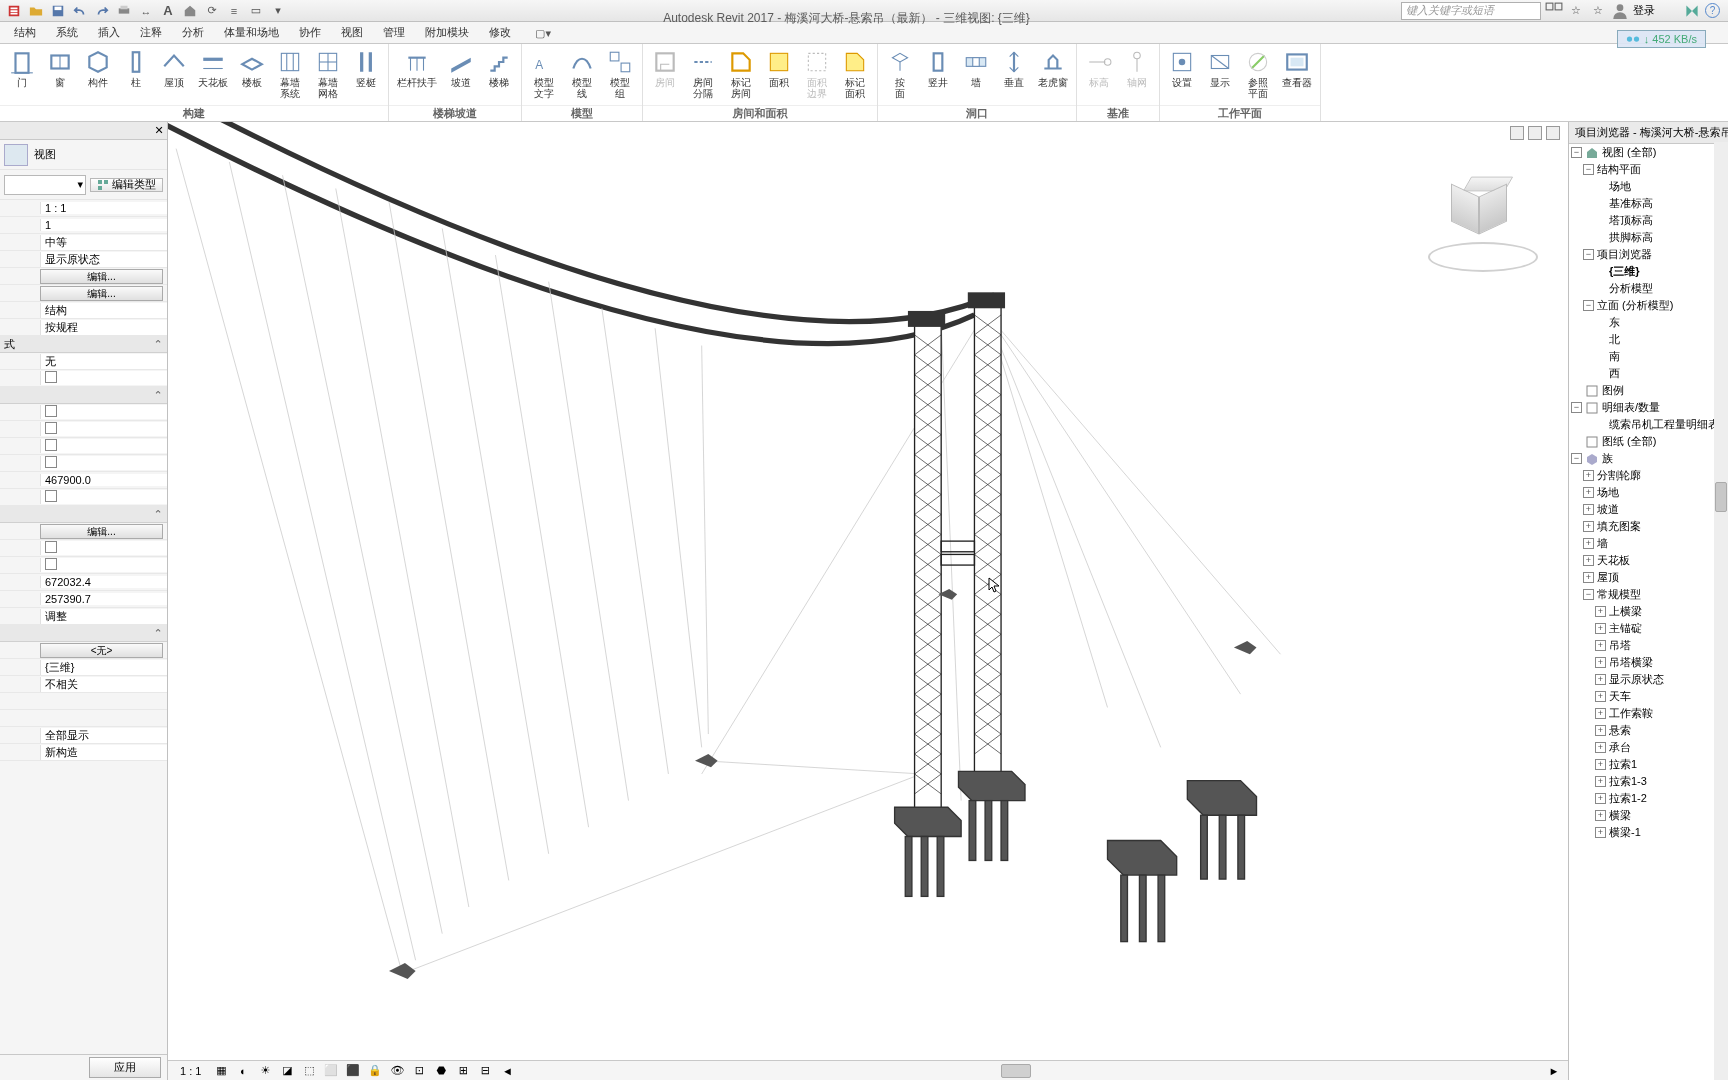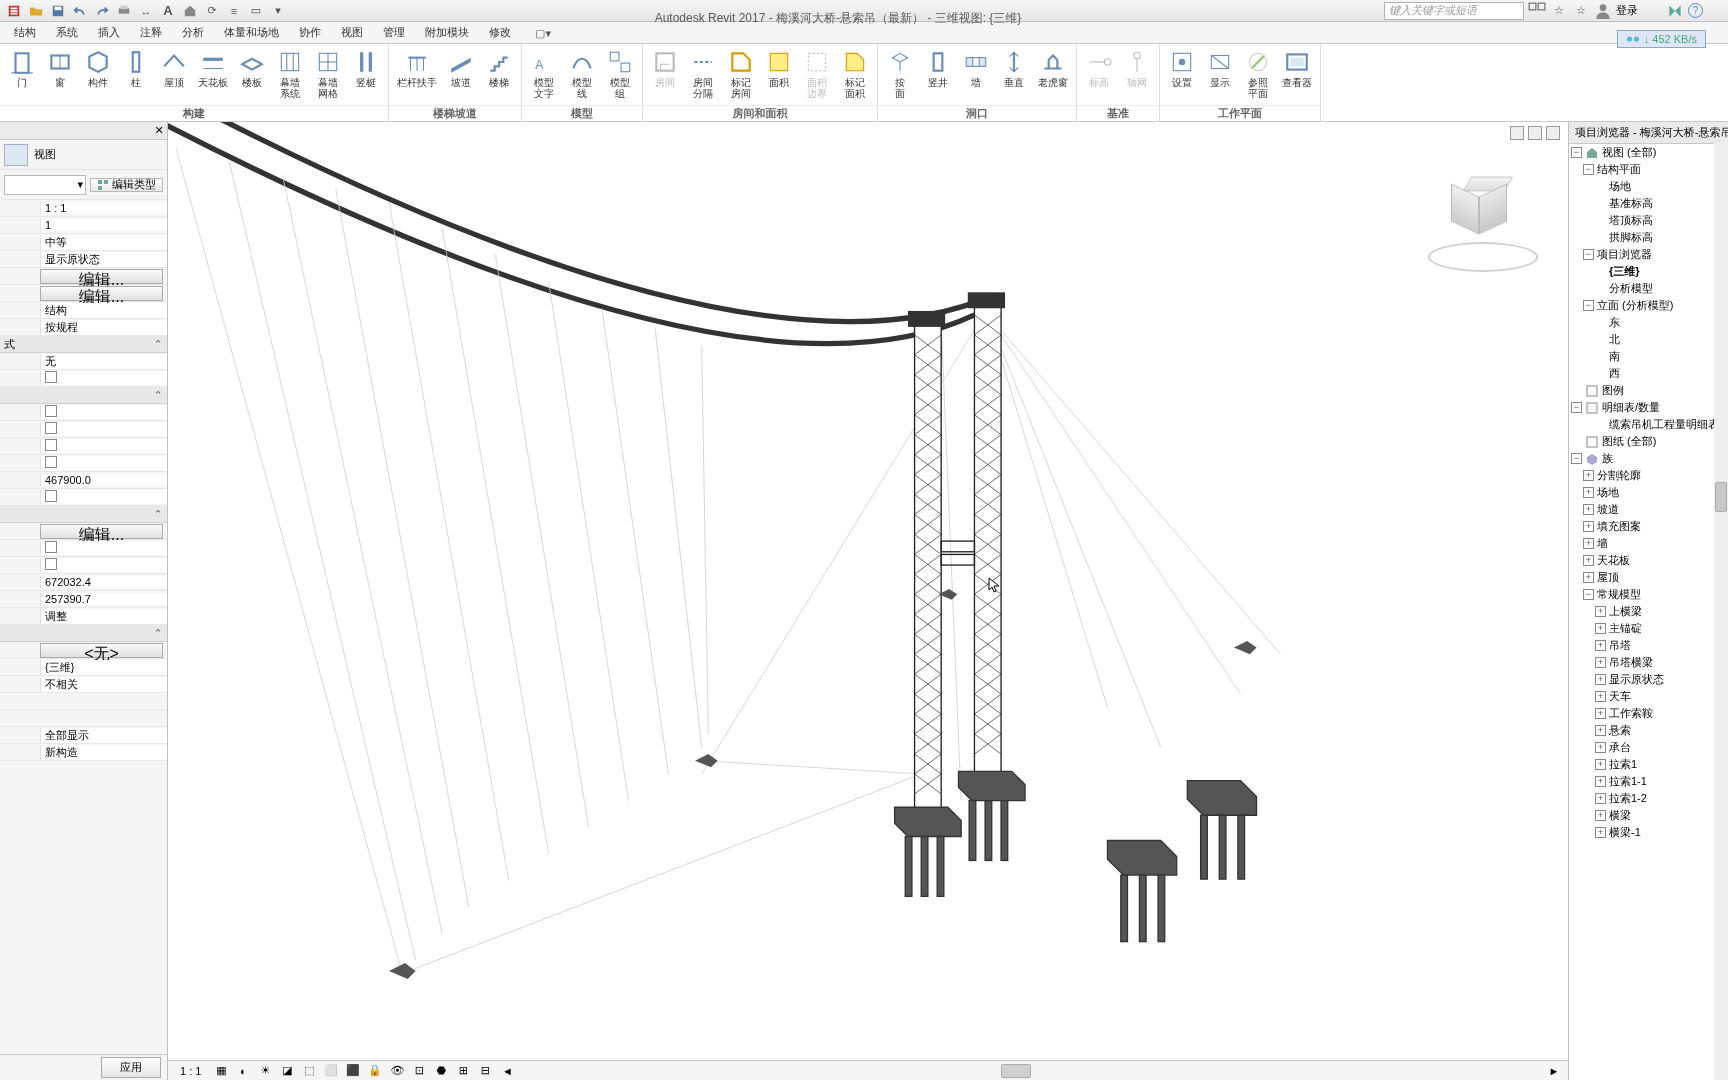--- a/index.html
+++ b/index.html
@@ -4,21 +4,21 @@
 <style>
 * { margin: 0; padding: 0; box-sizing: border-box; font-family: "Microsoft YaHei", Arial, sans-serif; font-size: 11px; }
 body { background: #f0f0f0; width: 1728px; height: 1080px; overflow: hidden; position: relative; }
 
 
 .titlebar { height: 22px; background: linear-gradient(#f6f6f6,#e6e6e6); display: flex; align-items: center; border-bottom: 1px solid #c0c0c0; }
 .qat { display: flex; align-items: center; padding: 0 4px; gap: 2px; }
 .qat-btn { width: 20px; height: 18px; display: inline-flex; align-items: center; justify-content: center; color: #555; }
 .qat-btn svg { width: 14px; height: 14px; }
 .titlebar-title { flex: 1; text-align: center; color: #5a5a5a; font-size: 12px; margin-top: 16px; }
-.titlebar-right { display: flex; align-items: center; gap: 4px; padding-right: 25px; }
+.titlebar-right { display: flex; align-items: center; gap: 4px; padding-right: 8px; }
 .search-box { width: 140px; height: 18px; border: 1px solid #b0b0b0; background: #fff; padding: 0 4px; color: #999; font-style: italic; display: flex; align-items: center; }
 .tr-btn { width: 18px; height: 18px; display: inline-flex; align-items: center; justify-content: center; color: #555; }
 
 
 .ribbon-tabs { height: 22px; background: #f5f5f5; display: flex; align-items: flex-end; padding-left: 4px; border-bottom: 1px solid #c8c8c8; }
 .ribbon-tab { padding: 3px 10px; color: #333; cursor: pointer; }
 .ribbon-toggle { margin-left: 8px; padding: 3px 6px; color: #555; }
 
 
 .ribbon { height: 78px; background: #fff; border-bottom: 1px solid #c8c8c8; display: flex; }
@@ -36,25 +36,25 @@
 .left-panel { width: 168px; background: #f5f5f5; border-right: 1px solid #c0c0c0; display: flex; flex-direction: column; }
 .lp-header { height: 18px; background: #eaeaea; display: flex; justify-content: flex-end; align-items: center; border-bottom: 1px solid #c8c8c8; }
 .lp-close { width: 16px; height: 16px; display: flex; align-items: center; justify-content: center; cursor: pointer; }
 .lp-row { height: 30px; display: flex; align-items: center; padding: 0 4px; border-bottom: 1px solid #e5e5e5; }
 .lp-dd { flex: 1; height: 20px; border: 1px solid #b8b8b8; background: #fff; display: flex; align-items: center; justify-content: flex-end; padding-right: 2px; }
 .lp-edittype { height: 14px; border: 1px solid #b8b8b8; background: linear-gradient(#fff,#e8e8e8); padding: 0 6px; display: flex; align-items: center; cursor: pointer; margin-left: 4px; gap: 3px; }
 .prop-grid { flex: 1; overflow: hidden; }
 .prop-row { height: 17px; display: flex; align-items: center; border-bottom: 1px solid #e8e8e8; }
 .prop-val { flex: 1; padding: 0 4px; background: #fff; border-left: 1px solid #e0e0e0; margin-left: 40px; overflow: hidden; white-space: nowrap; }
 .prop-chk { width: 12px; height: 12px; border: 1px solid #888; background: #fff; display: inline-block; }
-.prop-btn { flex: 1; margin: 1px 4px 1px 40px; height: 15px; background: linear-gradient(#fafafa,#e0e0e0); border: 1px solid #aaa; text-align: center; font-size: 16px; }
+.prop-btn { flex: 1; margin: 1px 4px 1px 40px; height: 15px; background: linear-gradient(#fafafa,#e0e0e0); border: 1px solid #aaa; text-align: center; font-size: 10px; }
 .prop-expand { width: 14px; text-align: center; color: #666; position: absolute; right: 2px; }
 .prop-head { position: relative; background: #e8e8e8; height: 17px; display: flex; align-items: center; padding-left: 4px; border-bottom: 1px solid #d0d0d0; }
 .lp-apply { height: 26px; display: flex; justify-content: flex-end; align-items: center; padding: 0 6px; border-top: 1px solid #c8c8c8; }
-.lp-apply-btn { padding: 2px 18px; border: 1px solid #aaa; background: linear-gradient(#fff,#e5e5e5); }
+.lp-apply-btn { padding: 2px 24px; border: 1px solid #aaa; background: linear-gradient(#fff,#e5e5e5); }
 
 
 .viewport { flex: 1; position: relative; background: #fff; }
 .vp-controls { position: absolute; top: 4px; right: 8px; display: flex; gap: 4px; }
 .vp-ctrl { width: 14px; height: 14px; border: 1px solid #999; background: #eee; }
 .viewcube { position: absolute; top: 40px; right: 30px; width: 110px; height: 110px; }
 .viewcube-cube { position: absolute; top: 10px; left: 25px; width: 60px; height: 60px; }
 .vc-face { position: absolute; background: linear-gradient(#f5f5f5,#ddd); border: 1px solid #bbb; }
 .vc-top { width: 42px; height: 24px; transform: skewX(-30deg) scaleY(0.6); left: 14px; top: 0; }
 .vc-left { width: 28px; height: 38px; transform: skewY(25deg); left: -2px; top: 18px; background: linear-gradient(#eee,#ccc); }
@@ -1034,21 +1034,21 @@
         <div class="tree-node indent-2">
           <span class="tn-toggle">+</span>
           <span class="tn-label">承台</span>
         </div>
         <div class="tree-node indent-2">
           <span class="tn-toggle">+</span>
           <span class="tn-label">拉索1</span>
         </div>
         <div class="tree-node indent-2">
           <span class="tn-toggle">+</span>
-          <span class="tn-label">拉索1-1</span>
+          <span class="tn-label">拉索1-3</span>
         </div>
         <div class="tree-node indent-2">
           <span class="tn-toggle">+</span>
           <span class="tn-label">拉索1-2</span>
         </div>
         <div class="tree-node indent-2">
           <span class="tn-toggle">+</span>
           <span class="tn-label">横梁</span>
         </div>
         <div class="tree-node indent-2">

